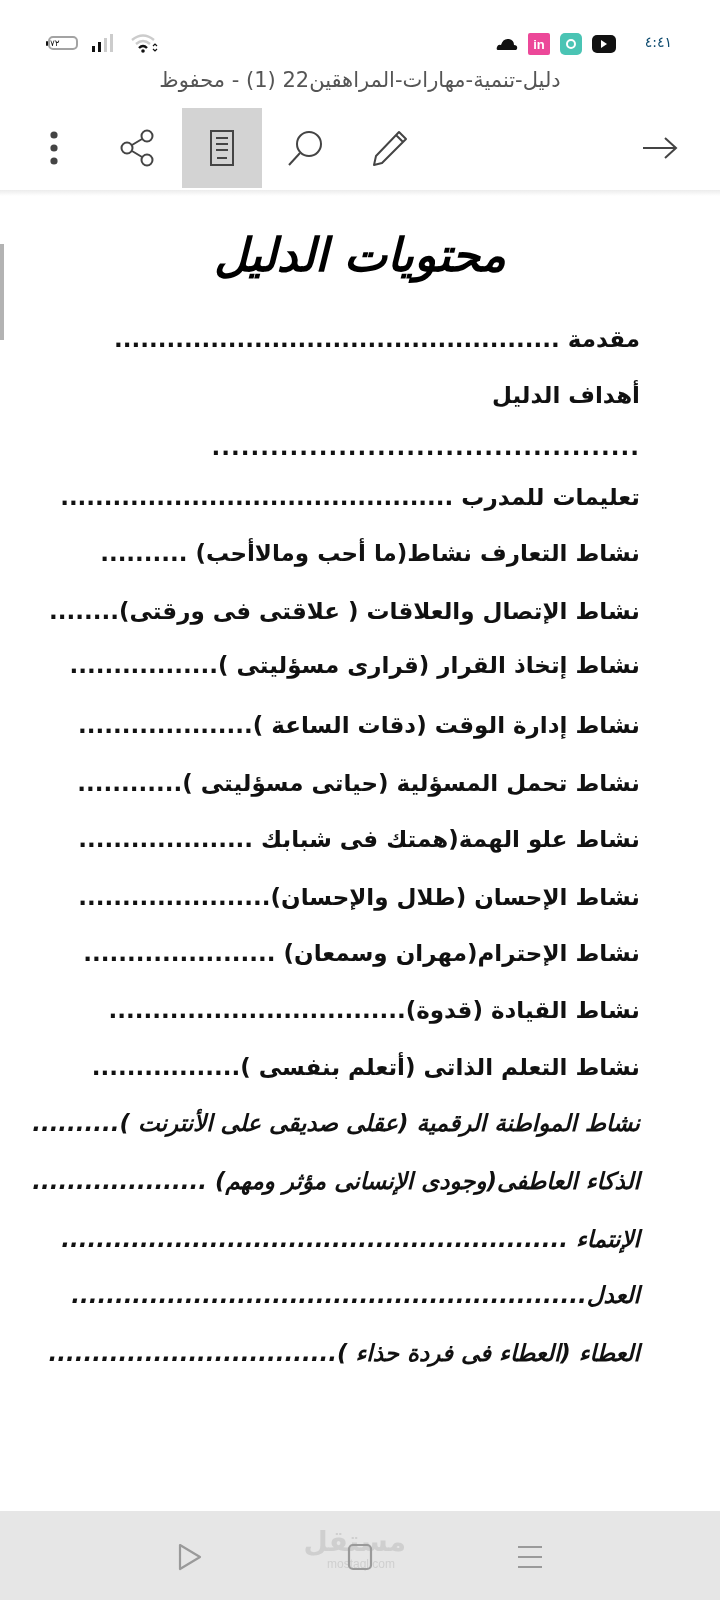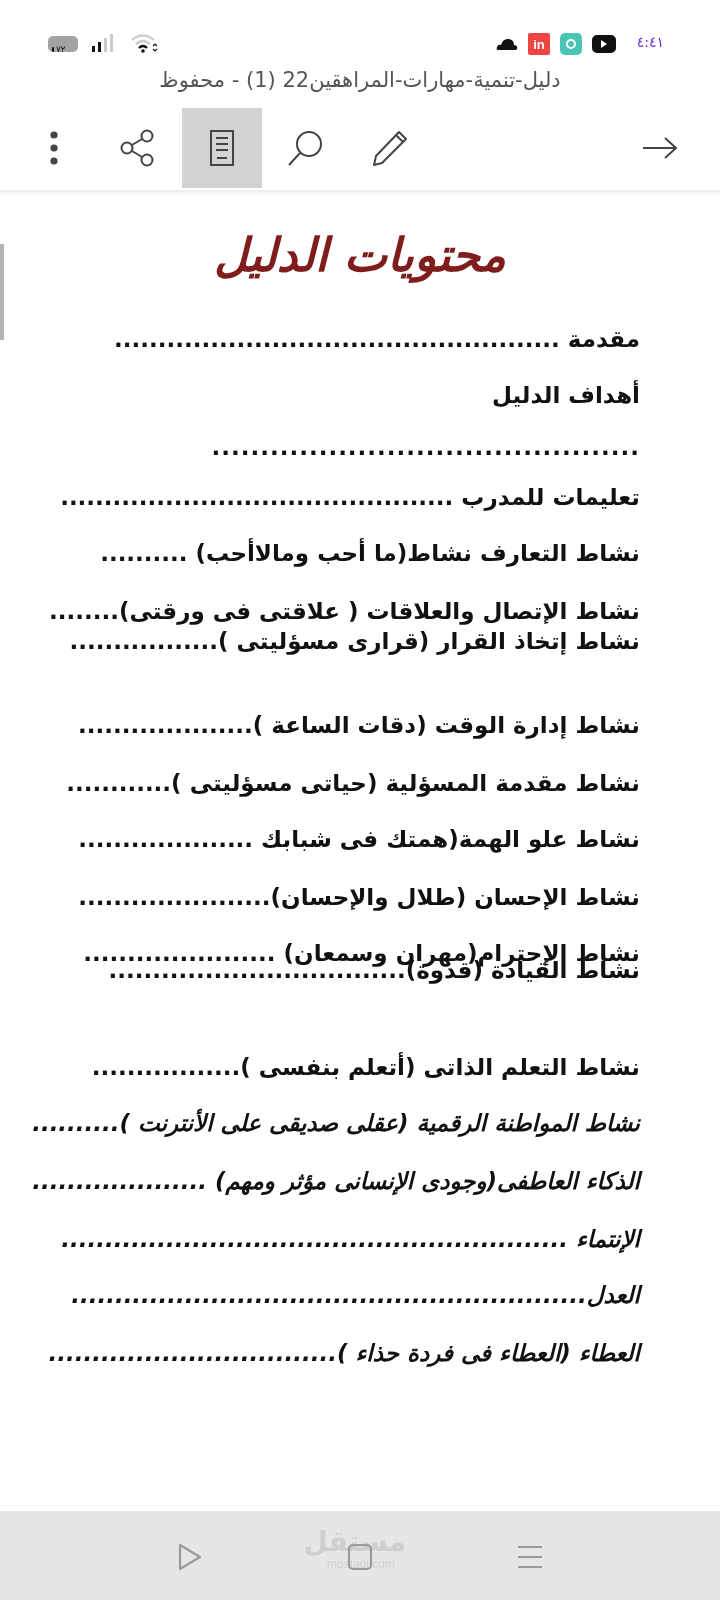--- a/index.html
+++ b/index.html
@@ -1,41 +1,41 @@
 <!DOCTYPE html>
 <html><head>
 <meta charset="utf-8">
 <style>
   * { margin:0; padding:0; box-sizing:border-box; }
   html, body { width:720px; height:1600px; overflow:hidden; background:#ffffff; font-family:"DejaVu Sans", sans-serif; }
   .status-bar { position:absolute; top:0; left:0; width:720px; height:70px; }
-  .battery { position:absolute; left:48px; top:36px; width:30px; height:14px; border:8px solid #a3a3a3; border-radius:5px; font-size:9px; text-align:left; line-height:10px; color:#111; }
+  .battery { position:absolute; left:48px; top:36px; width:30px; height:14px; border:2px solid #a3a3a3; border-radius:5px; font-size:9px; text-align:left; line-height:10px; color:#111; }
   .battery::before { content:""; position:absolute; left:-4px; top:3px; width:2px; height:5px; background:#111; border-radius:1px; }
   .signal { position:absolute; left:92px; top:36px; width:26px; height:16px; }
   .signal span { position:absolute; bottom:0; width:3px; background:#111; }
   .wifi { position:absolute; left:130px; top:33px; }
   .status-right { position:absolute; right:56px; top:33px; display:flex; align-items:center; gap:10px; }
-  .status-time { position:absolute; right:56px; top:34px; font-size:14px; color:#6d28d9; }
+  .status-time { position:absolute; right:48px; top:34px; font-size:14px; color:#0c4a6e; }
   .ic-cloud { width:22px; height:14px; }
-  .ic-li { width:22px; height:22px; background:#ef4444; color:#fff; font-weight:bold; font-size:13px; display:flex; align-items:center; justify-content:center; font-family:"Liberation Sans", sans-serif; border-radius:2px; }
+  .ic-li { width:22px; height:22px; background:#ec4899; color:#fff; font-weight:bold; font-size:13px; display:flex; align-items:center; justify-content:center; font-family:"Liberation Sans", sans-serif; border-radius:2px; }
   .ic-app { width:22px; height:22px; background:#4ac4b4; border-radius:5px; display:flex; align-items:center; justify-content:center; }
   .ic-app i { width:10px; height:10px; border:2px solid #fff; border-radius:50%; display:block; }
   .ic-yt { width:24px; height:18px; background:#111; border-radius:5px; display:flex; align-items:center; justify-content:center; }
   .ic-yt i { width:0; height:0; border-left:6px solid #fff; border-top:4px solid transparent; border-bottom:4px solid transparent; }
 
   .doc-title { position:absolute; top:68px; left:0; width:720px; text-align:center; font-size:21px; color:#555; direction:rtl; }
   .toolbar { position:absolute; top:108px; left:0; width:720px; height:80px; }
   .tb-btn { position:absolute; top:0; width:80px; height:80px; display:flex; align-items:center; justify-content:center; }
   .tb-btn.active { background:#d3d3d3; }
   .toolbar-shadow { position:absolute; top:190px; left:0; width:720px; height:6px; background:linear-gradient(#ececec,#ffffff); }
 
   .scroll-indicator { position:absolute; left:0; top:244px; width:4px; height:96px; background:#b3b3b3; }
 
   .page { position:absolute; top:196px; left:0; width:720px; height:1290px; }
-  .heading { position:absolute; top:32px; left:0; width:720px; text-align:center; font-family:"DejaVu Sans", sans-serif; font-weight:bold; font-style:italic; font-size:46px; color:#7f1d1d; direction:rtl; letter-spacing:-1px; }
+  .heading { position:absolute; top:32px; left:0; width:720px; text-align:center; font-family:"DejaVu Sans", sans-serif; font-weight:bold; font-style:italic; font-size:46px; color:#000000; direction:rtl; letter-spacing:-1px; }
   .toc-row { position:absolute; right:80px; direction:rtl; font-family:"DejaVu Sans", sans-serif; font-weight:bold; font-size:23px; color:#111; white-space:nowrap; }
   .toc-row.italic { font-style:italic;text-align:right; }
   .toc-row .dots { font-weight:bold; letter-spacing:1px; }
 
   .nav-bar { position:absolute; left:0; top:1511px; width:720px; height:89px; background:#e6e6e6; }
   .nav-btn { position:absolute; top:28px; width:40px; height:36px; display:flex; align-items:center; justify-content:center; }
   .watermark { position:absolute; left:316px; top:16px; width:90px; text-align:center; color:#cfcfcf; }
   .watermark .ar { font-size:28px; font-weight:bold; line-height:30px; direction:rtl; }
   .watermark .en { font-size:12px; line-height:14px; font-family:"Liberation Sans", sans-serif; }
 </style>
@@ -117,27 +117,27 @@
 
 <div class="page">
   <div class="heading">محتويات الدليل</div>
   <div id="toc">
       <div class="toc-row" style="top: 130px;"><span>مقدمة </span><span class="dots">...................................................</span></div>
       <div class="toc-row" style="top: 186px;"><span>أهداف الدليل</span><span class="dots"></span></div>
       <div class="toc-row" style="top: 238px;"><span></span><span class="dots">............................................</span></div>
       <div class="toc-row" style="top: 288px;"><span>تعليمات للمدرب </span><span class="dots">.............................................</span></div>
       <div class="toc-row" style="top: 344px;"><span>نشاط التعارف نشاط(ما أحب ومالاأحب) </span><span class="dots">..........</span></div>
       <div class="toc-row" style="top: 402px;"><span>نشاط الإتصال والعلاقات ( علاقتى فى ورقتى)</span><span class="dots">........</span></div>
-      <div class="toc-row" style="top: 432px;"><span>نشاط إتخاذ القرار (قرارى مسؤليتى )</span><span class="dots">.................</span></div>
+      <div class="toc-row" style="top: 456px;"><span>نشاط إتخاذ القرار (قرارى مسؤليتى )</span><span class="dots">.................</span></div>
       <div class="toc-row" style="top: 516px;"><span>نشاط إدارة الوقت (دقات الساعة )</span><span class="dots">....................</span></div>
-      <div class="toc-row" style="top: 574px;"><span>نشاط مقدمة المسؤلية (حياتى مسؤليتى )</span><span class="dots">............</span></div>
+      <div class="toc-row" style="top: 574px;"><span>نشاط تحمل المسؤلية (حياتى مسؤليتى )</span><span class="dots">............</span></div>
       <div class="toc-row" style="top: 630px; margin-left: 32px;"><span>نشاط علو الهمة(همتك فى شبابك </span><span class="dots">....................</span></div>
       <div class="toc-row" style="top: 688px;"><span>نشاط الإحسان (طلال والإحسان)</span><span class="dots">......................</span></div>
       <div class="toc-row" style="top: 744px;"><span>نشاط الإحترام(مهران وسمعان) </span><span class="dots">......................</span></div>
-      <div class="toc-row" style="top: 761px;"><span>نشاط القيادة (قدوة)</span><span class="dots">..................................</span></div>
+      <div class="toc-row" style="top: 801px;"><span>نشاط القيادة (قدوة)</span><span class="dots">..................................</span></div>
       <div class="toc-row" style="top: 858px;"><span>نشاط التعلم الذاتى (أتعلم بنفسى )</span><span class="dots">.................</span></div>
       <div class="toc-row italic" style="top: 914px;"><span>نشاط المواطنة الرقمية (عقلى صديقى على الأنترنت )</span><span class="dots">..........</span></div>
       <div class="toc-row italic" style="top: 972px;"><span>الذكاء العاطفى(وجودى الإنسانى مؤثر ومهم) </span><span class="dots">....................</span></div>
       <div class="toc-row italic" style="top: 1030px;"><span>الإنتماء  </span><span class="dots">..........................................................</span></div>
       <div class="toc-row italic" style="top: 1086px;"><span>العدل</span><span class="dots">...........................................................</span></div>
       <div class="toc-row italic" style="top: 1144px;"><span>العطاء (العطاء فى فردة حذاء )</span><span class="dots">.................................</span></div>
     </div>
 </div>
 
 <div class="scroll-indicator"></div>

